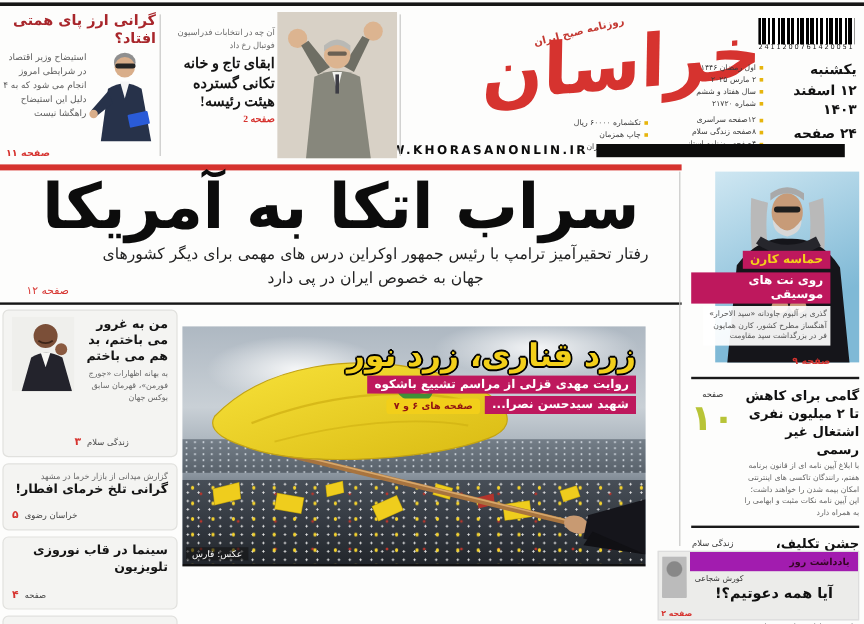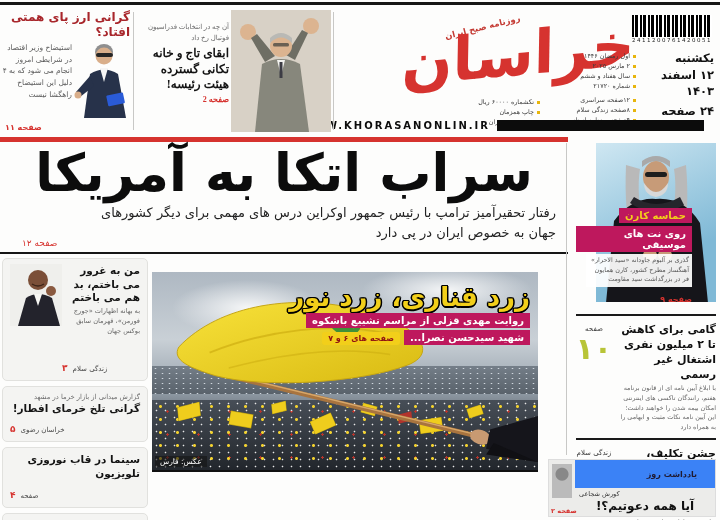--- a/index.html
+++ b/index.html
@@ -38,21 +38,21 @@
   .ta-row p{margin:0;font-size:7.5px;color:#5a5a5a;line-height:1.55;text-align:right;flex:1;}
   .teaser-a .page-ref{position:absolute;left:3px;bottom:2px;}
   .teaser-b{left:137px;top:10px;width:194px;height:124px;display:flex;gap:2px;}
   .tb-text{flex:1;padding-top:12px;text-align:right;font-family:Liberation Serif, serif;}
   .kicker{font-size:7px;color:#6a6a6a;line-height:1.5;}
   .teaser-b h2{margin:3px 0 2px;font-size:12px;font-weight:bold;line-height:1.3;color:#141414;}
   .page-ref{font-size:8px;color:#d6332f;font-weight:bold;}
   
   .lead-story{left:0;top:144px;width:568px;height:106px;text-align:center;}
   .lead-story h1{margin:0;font-size:52px;font-weight:900;line-height:1.12;color:#0c0c0c;}
-  .lead-sub{margin:1px 12px 0 70px;font-size:13px;color:#232323;text-align:right;line-height:1.5;}
+  .lead-sub{margin:1px 12px 0 70px;font-size:13px;color:#232323;line-height:1.5;}
   .lead-page{position:absolute;left:22px;bottom:2px;font-size:9px;color:#d6332f;}
   
   .leftcol{left:2px;top:258px;width:146px;}
   .lbox{background:#f4f4f2;border:1px solid #e1e1de;border-radius:5px;padding:5px 7px;margin-bottom:5px;
         position:relative;text-align:right;box-sizing:border-box;}
   .lbox h3{margin:0 0 2px;font-size:10.5px;font-weight:bold;line-height:1.3;color:#141414;}
   .lbox .kicker{font-size:6.8px;}
   .lbox p{margin:1px 0 19px;font-size:6.6px;color:#666;line-height:1.5;}
   .ref{text-align:left;margin-top:1px;}
   .ref-label{font-size:7px;color:#444;}
@@ -99,21 +99,21 @@
   .r-txt p{margin:0;font-size:6.4px;color:#666;line-height:1.5;}
   .r-num{width:36px;flex:none;text-align:center;padding-top:2px;}
   .r-num-label{display:block;font-size:7px;color:#333;}
   .r-num-big{display:block;font-size:30px;font-weight:bold;color:#b8c437;line-height:1.05;}
   
   .note-box{left:548px;top:459px;width:168px;height:58px;background:#ececea;border:1px solid #ddd;box-sizing:border-box;}
   .note-portrait{position:absolute;left:3px;top:4px;width:20px;height:34px;
       background:radial-gradient(circle at 50% 30%,#888 0 6px,#bbb 7px),linear-gradient(#cfcfcf,#9a9a9a);}
   .note-page{position:absolute;left:2px;bottom:1px;font-size:6.5px;color:#d6332f;font-weight:bold;}
   .note-main{position:absolute;left:26px;right:0;top:0;}
-  .note-bar{background:#3b82f6;height:28px;display:flex;align-items:center;justify-content:flex-start;padding:0 18px;}
+  .note-bar{background:#a21caf;height:16px;display:flex;align-items:center;justify-content:flex-start;padding:0 7px;}
   .note-bar span{font-size:8px;font-weight:bold;color:rgba(25,0,0,.8);}
   .note-author{font-size:6.5px;color:#333;text-align:left;padding:2px 4px 0;}
   .note-title{margin:1px 6px 0;font-size:12px;font-weight:bold;text-align:center;color:#101010;}
 </style>
 </head>
 <body>
 
 <div class="page">
 
   <div class="abs top-rule"></div>

